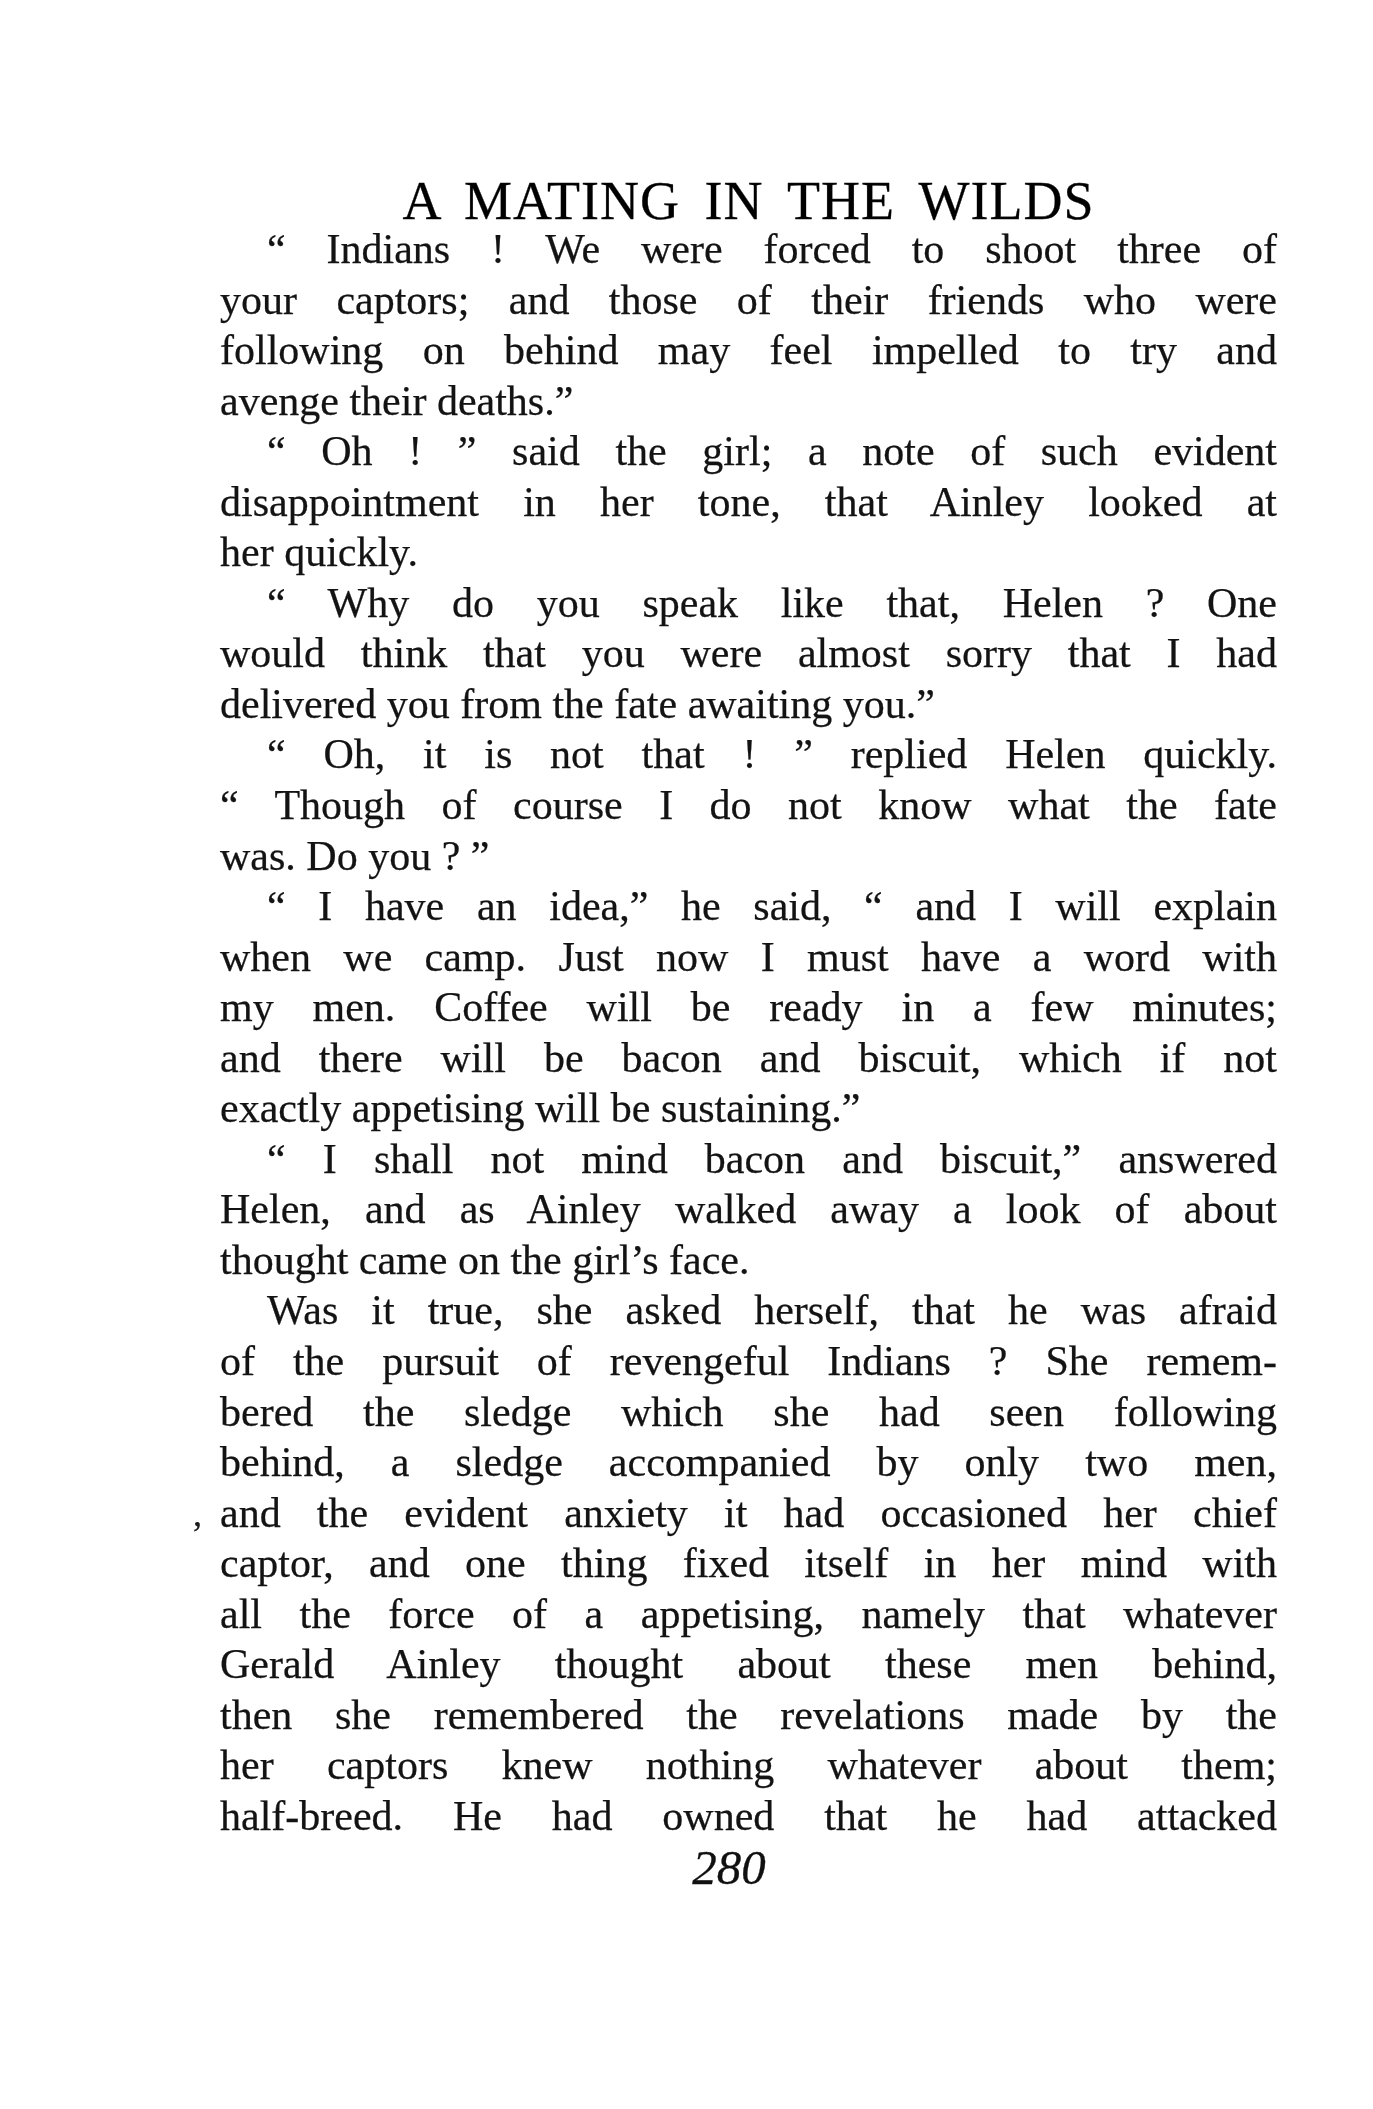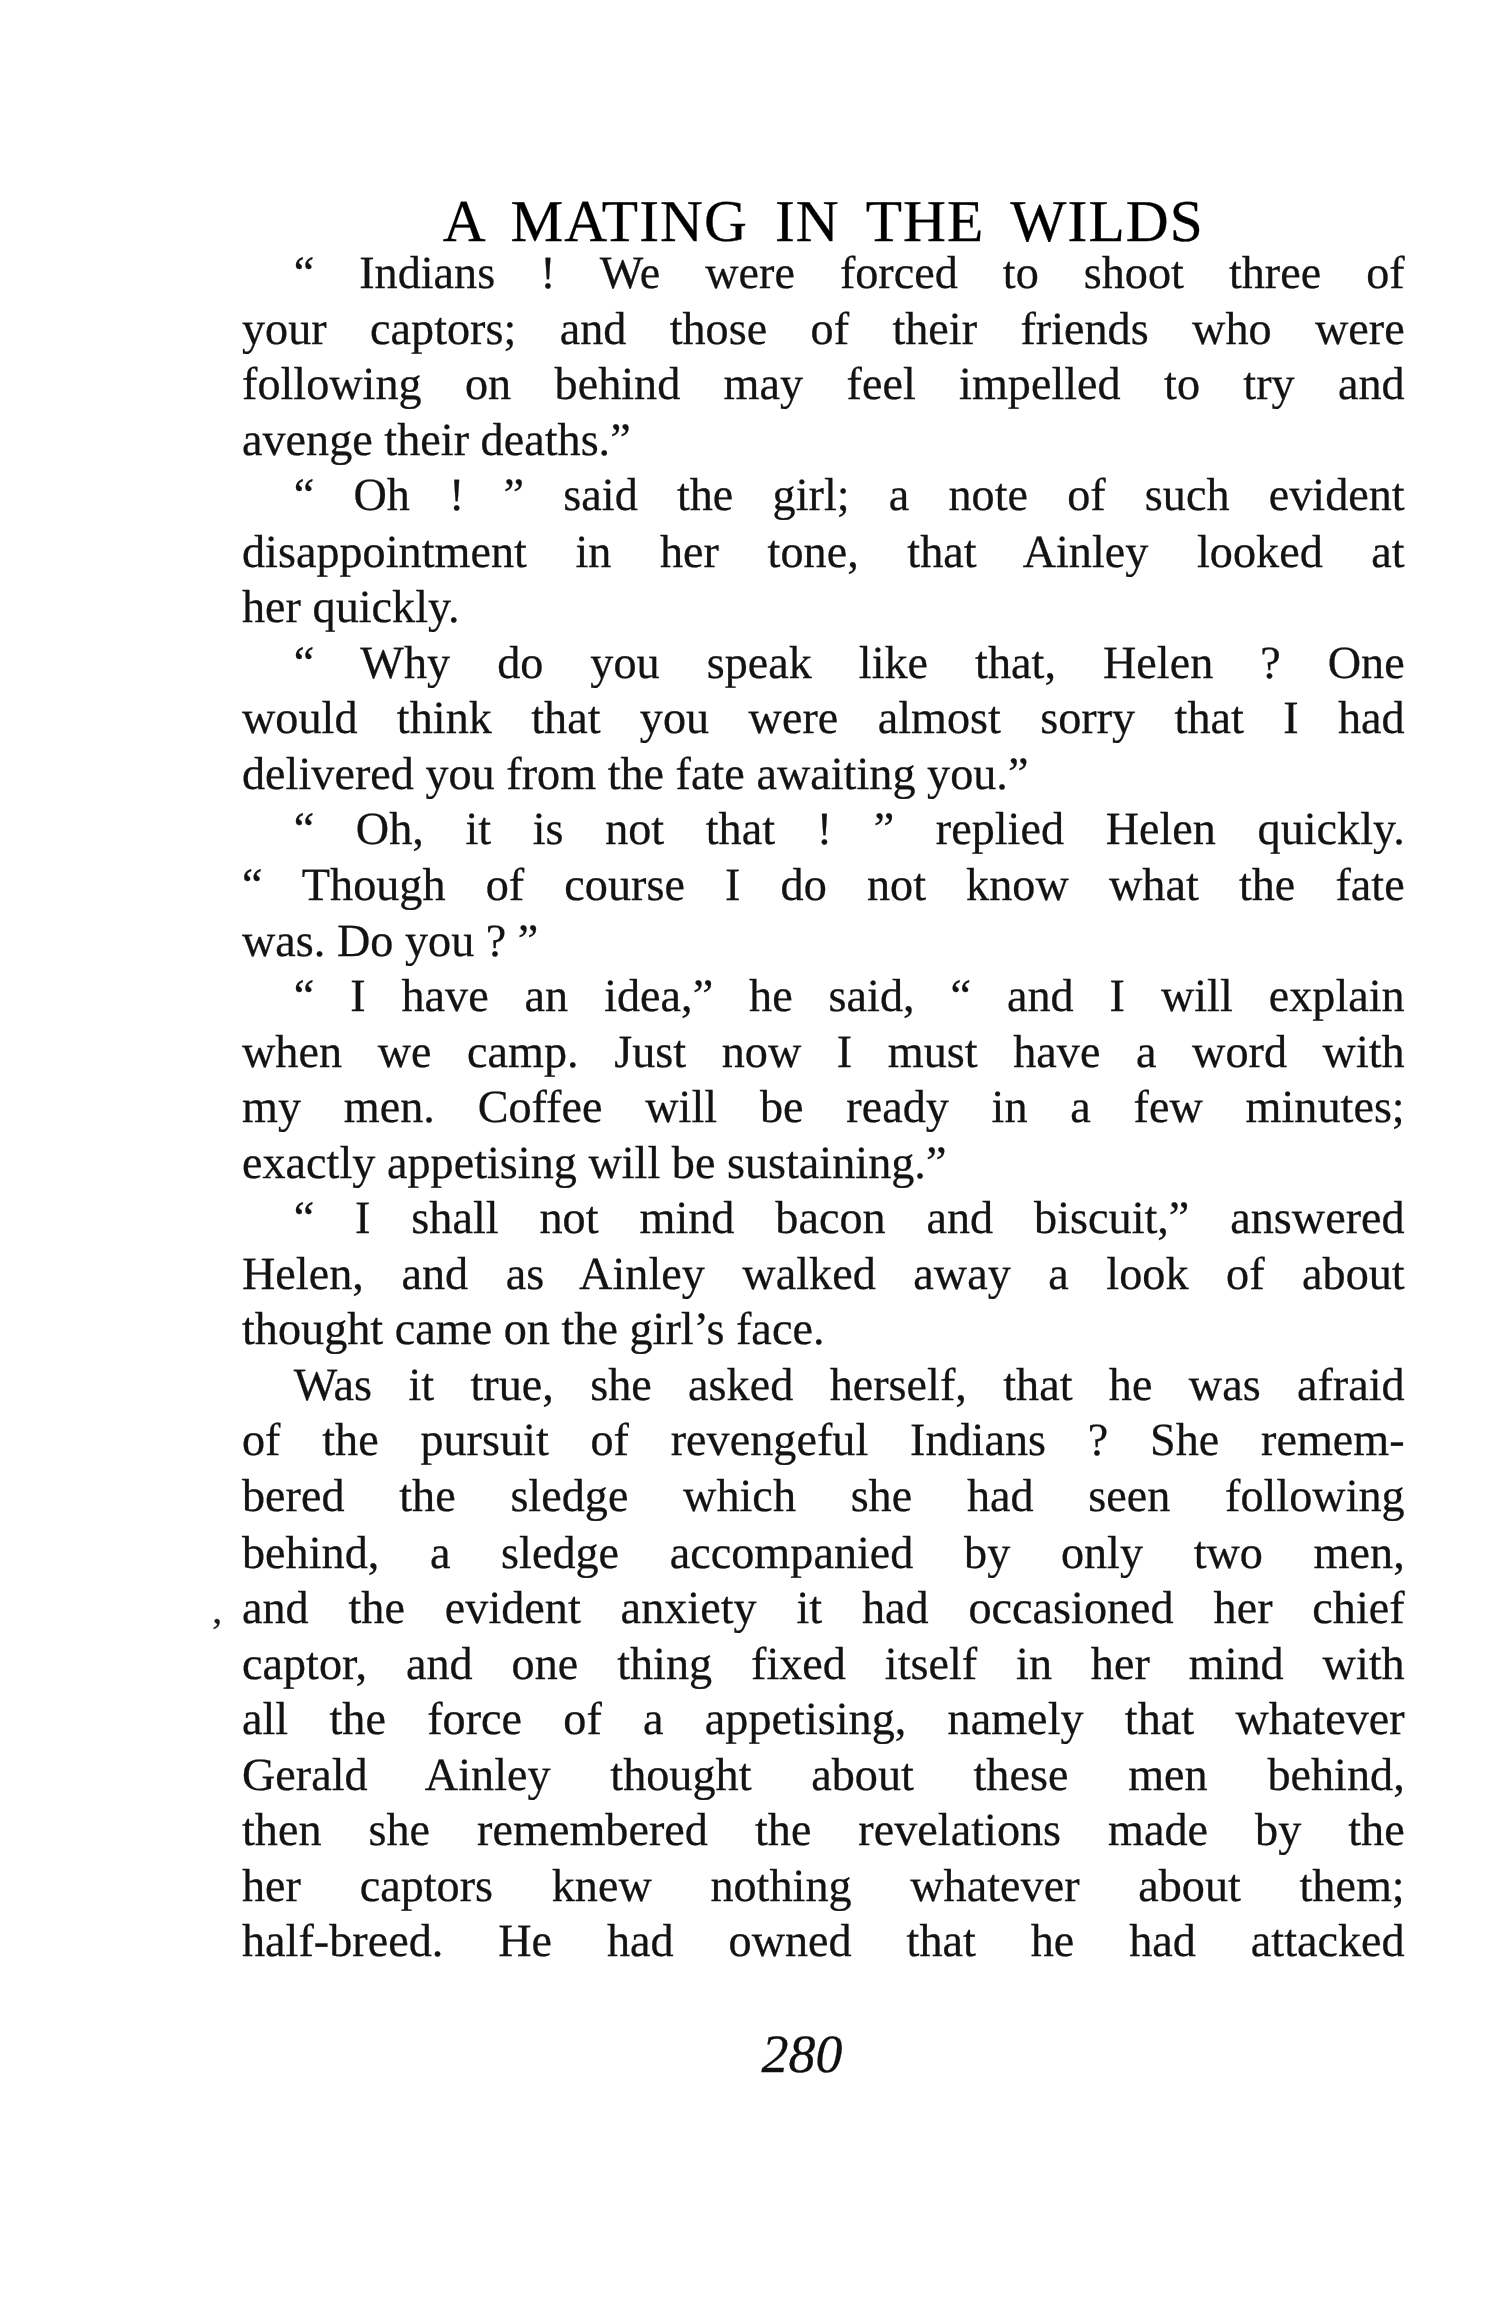--- a/index.html
+++ b/index.html
@@ -86,20 +86,21 @@
       <div class="line end">her quickly.</div>
       <div class="line indent">“ Why do you speak like that, Helen ?  One</div>
       <div class="line">would think that you were almost sorry that I had</div>
       <div class="line end">delivered you from the fate awaiting you.”</div>
       <div class="line indent">“ Oh, it is not that ! ” replied Helen quickly.</div>
       <div class="line">“ Though of course I do not know what the fate</div>
       <div class="line end">was.  Do you ? ”</div>
       <div class="line indent">“ I have an idea,” he said, “ and I will explain</div>
       <div class="line">when we camp.  Just now I must have a word with</div>
       <div class="line">my men.  Coffee will be ready in a few minutes;</div>
+      <div class="line">and there will be bacon and biscuit, which if not</div>
       <div class="line end">exactly appetising will be sustaining.”</div>
       <div class="line indent">“ I shall not mind bacon and biscuit,” answered</div>
       <div class="line">Helen, and as Ainley walked away a look of about</div>
       <div class="line end">thought came on the girl’s face.</div>
       <div class="line indent">Was it true, she asked herself, that he was afraid</div>
       <div class="line">of the pursuit of revengeful Indians ?  She remem-</div>
       <div class="line">bered the sledge which she had seen following</div>
       <div class="line">behind, a sledge accompanied by only two men,</div>
       <div class="line"><span class="premark">,</span>and the evident anxiety it had occasioned her chief</div>
       <div class="line">captor, and one thing fixed itself in her mind with</div>

